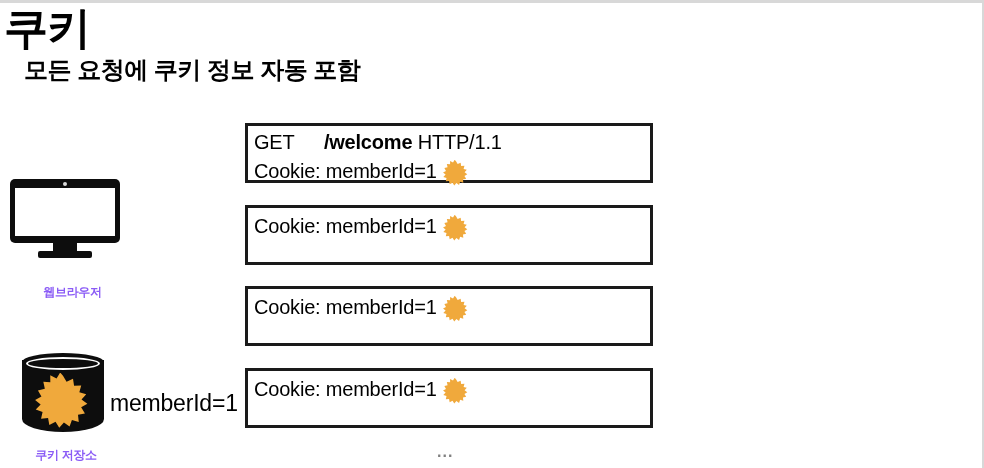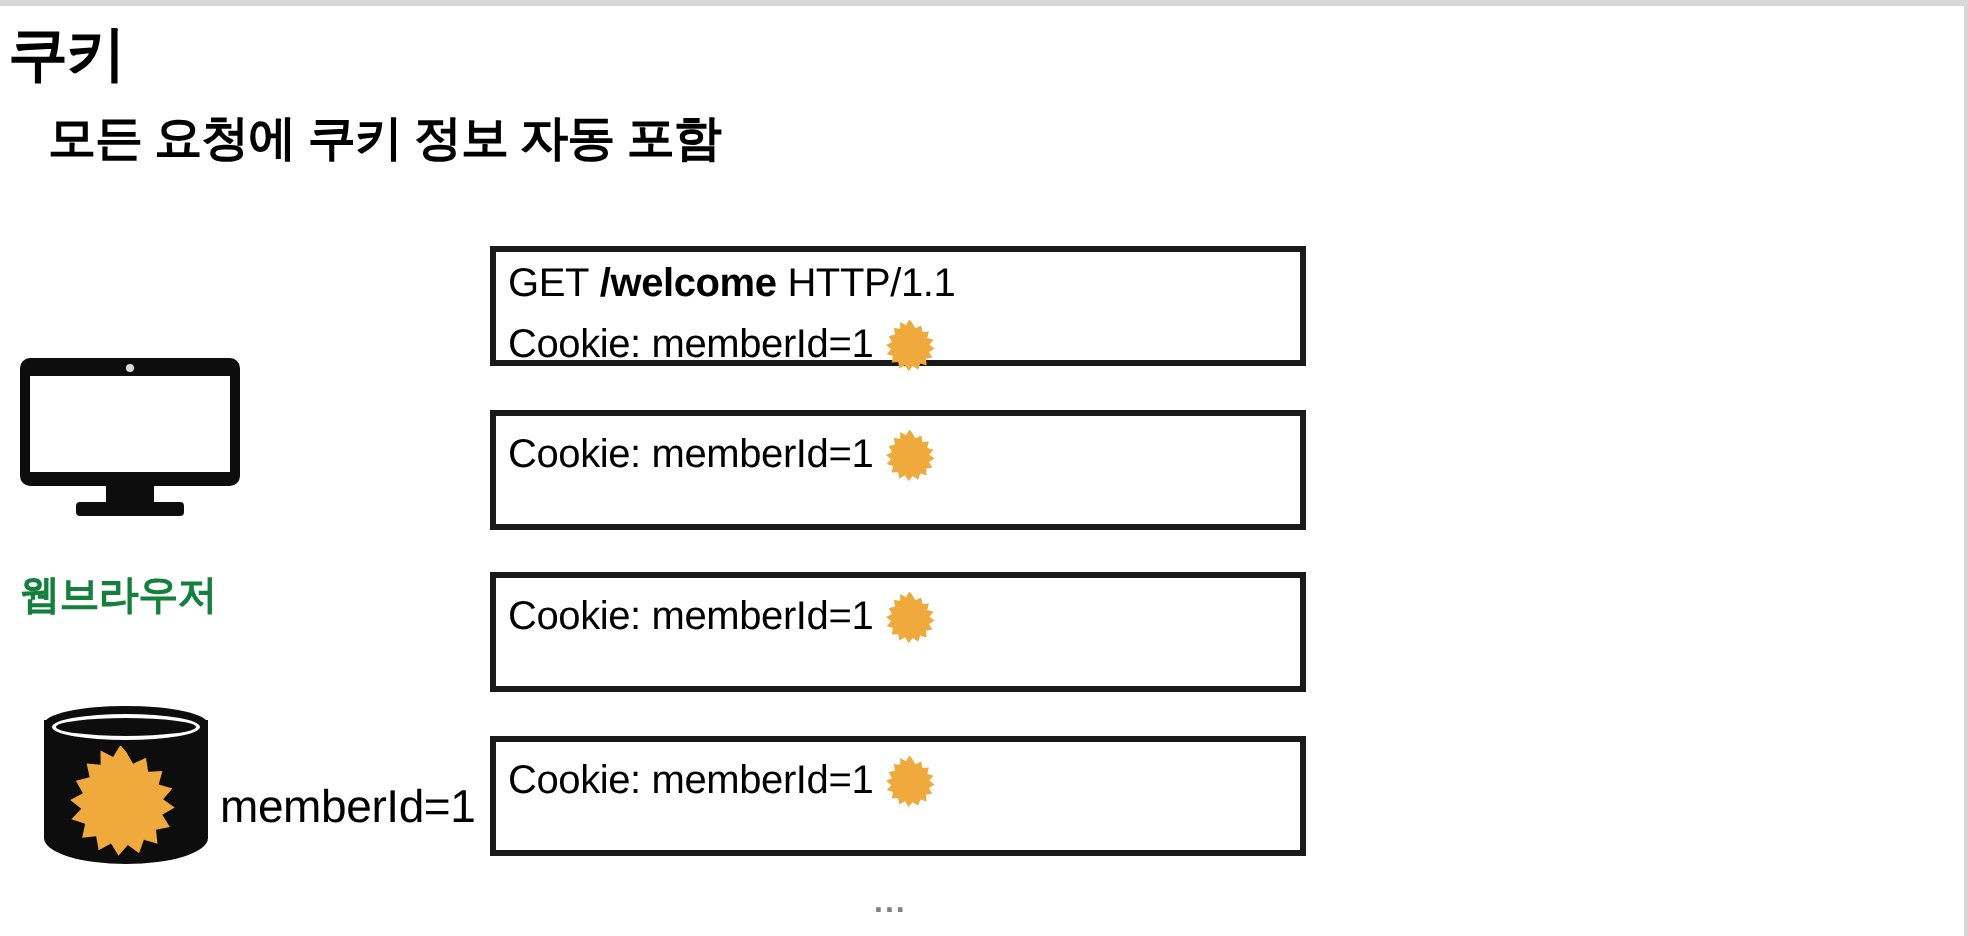--- a/index.html
+++ b/index.html
@@ -22,21 +22,21 @@
     border-top: 3px solid #d8d8d8;
     border-right: 2px solid #d8d8d8;
     overflow: hidden;
   }
 
   
   .title {
     position: absolute;
     left: 4px;
     top: 2px;
-    font-size: 30px;
+    font-size: 44px;
     font-weight: bold;
     color: #000000;
     letter-spacing: -1px;
     line-height: 46px;
     white-space: nowrap;
   }
   .subtitle {
     position: absolute;
     left: 4px;
     top: 52px;
@@ -100,25 +100,26 @@
     position: absolute;
     left: 28px;
     top: 72px;
     width: 54px;
     height: 7px;
     background: #0d0d0d;
     border-radius: 2px;
   }
   .icon-caption {
     position: absolute;
-    font-size: 20px;
-    font-weight: bold;
-    color: #15803d;
+    font-size: 12px;
+    font-weight: bold;
+    color: #8b5cf6;
     letter-spacing: -0.3px;
     white-space: nowrap;
+    text-align: center;
   }
   .browser-caption {
     left: 0px;
     top: 105px;
     width: 125px;
   }
 
   
   .store-block {
     position: absolute;
@@ -202,21 +203,21 @@
     box-sizing: border-box;
     padding: 3px 0 0 6px;
   }
   .req-line {
     font-size: 20px;
     line-height: 27px;
     color: #000000;
     white-space: nowrap;
     letter-spacing: -0.2px;
   }
-  .req-line .bold { font-weight: bold; }
+  .req-line .bold { font-weight: bold; margin-left: 24px; }
 
   .ellipsis {
     position: absolute;
     left: 437px;
     top: 440px;
     font-size: 16px;
     font-weight: bold;
     color: #808080;
     letter-spacing: 1px;
   }
@@ -244,20 +245,21 @@
     <div class="cylinder">
       <div class="cyl-body"></div>
       <div class="cyl-top"></div>
       <div class="cyl-rim"></div>
       <span class="burst burst-store">
         <svg width="56" height="56" viewBox="0 0 100 100" aria-hidden="true">
           <polygon fill="#F0A93C" points="50,2 56.6,13.3 68.6,7.7 70.6,20.8 83.9,20.1 80.4,32.7 93.2,36.4 84.5,46.3 95.3,54.1 83.8,60.8 90.8,72.1 77.9,74.7 79.3,87.9 66.6,84.1 62.2,96.6 51.7,89 43,98.9 36.1,87.6 24.6,93.8 22.2,80.8 9.2,82.1 12,69.2 -0.7,64.9 8.4,55.3 -1.9,47 9.9,40.8 3.4,29.3 16.2,26 13.4,13.1 26.4,14.3 26.3,1.1 38,7.2 44.7,-4" transform="translate(2,3) scale(0.96)"></polygon>
         </svg>
       </span>
     </div>
+    <div class="icon-caption store-caption">쿠키 저장소</div>
   </div>
 
   <div class="store-value">memberId=1</div>
 
   <div class="req-box" style="top:120px">
     <div class="req-line"><span>GET</span>&nbsp;<span class="bold">/welcome</span>&nbsp;<span>HTTP/1.1</span></div>
     <div class="req-line"><span>Cookie:</span>&nbsp;<span>memberId=1</span><span class="burst burst-inline"><svg width="26" height="26" viewBox="0 0 100 100" aria-hidden="true">
             <polygon fill="#F0A93C" points="50,2 56.6,13.3 68.6,7.7 70.6,20.8 83.9,20.1 80.4,32.7 93.2,36.4 84.5,46.3 95.3,54.1 83.8,60.8 90.8,72.1 77.9,74.7 79.3,87.9 66.6,84.1 62.2,96.6 51.7,89 43,98.9 36.1,87.6 24.6,93.8 22.2,80.8 9.2,82.1 12,69.2 -0.7,64.9 8.4,55.3 -1.9,47 9.9,40.8 3.4,29.3 16.2,26 13.4,13.1 26.4,14.3 26.3,1.1 38,7.2 44.7,-4" transform="translate(2,3) scale(0.96)"></polygon>
           </svg></span></div>
   </div>

